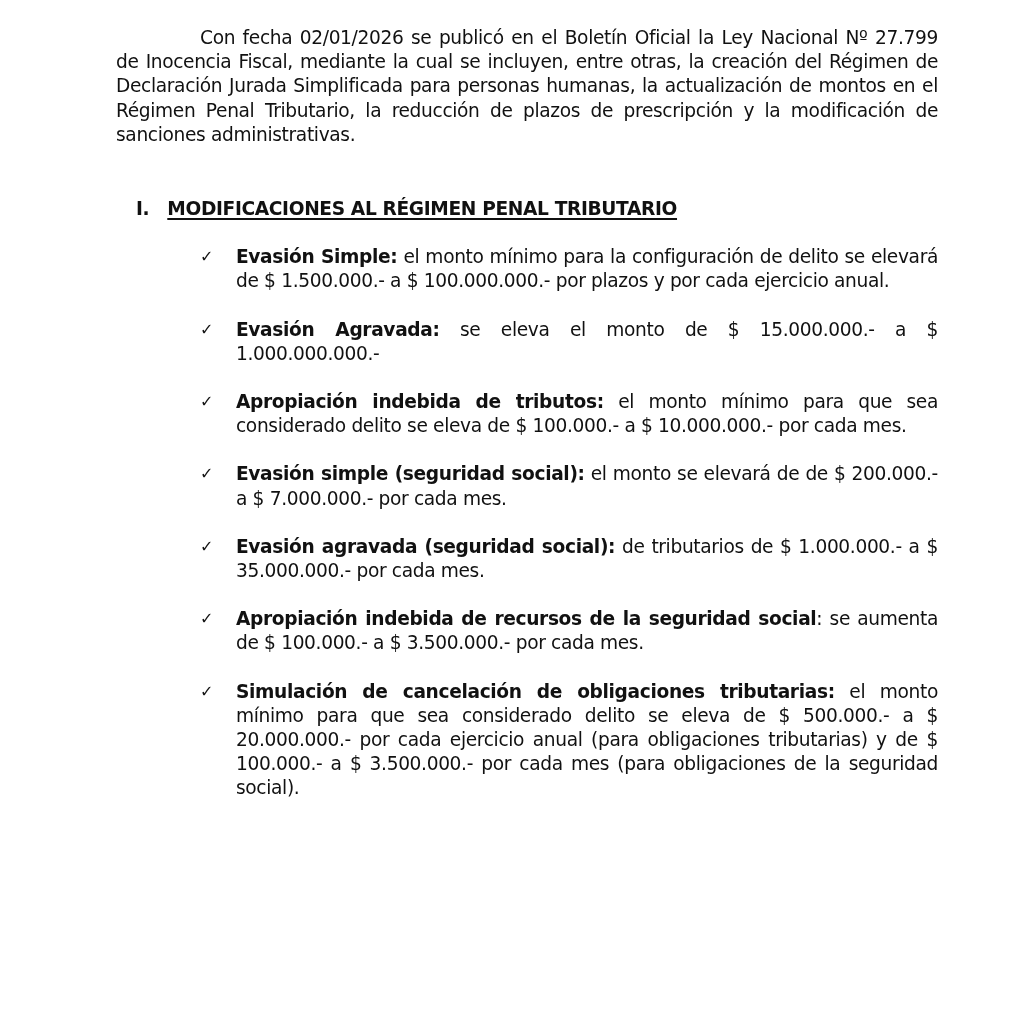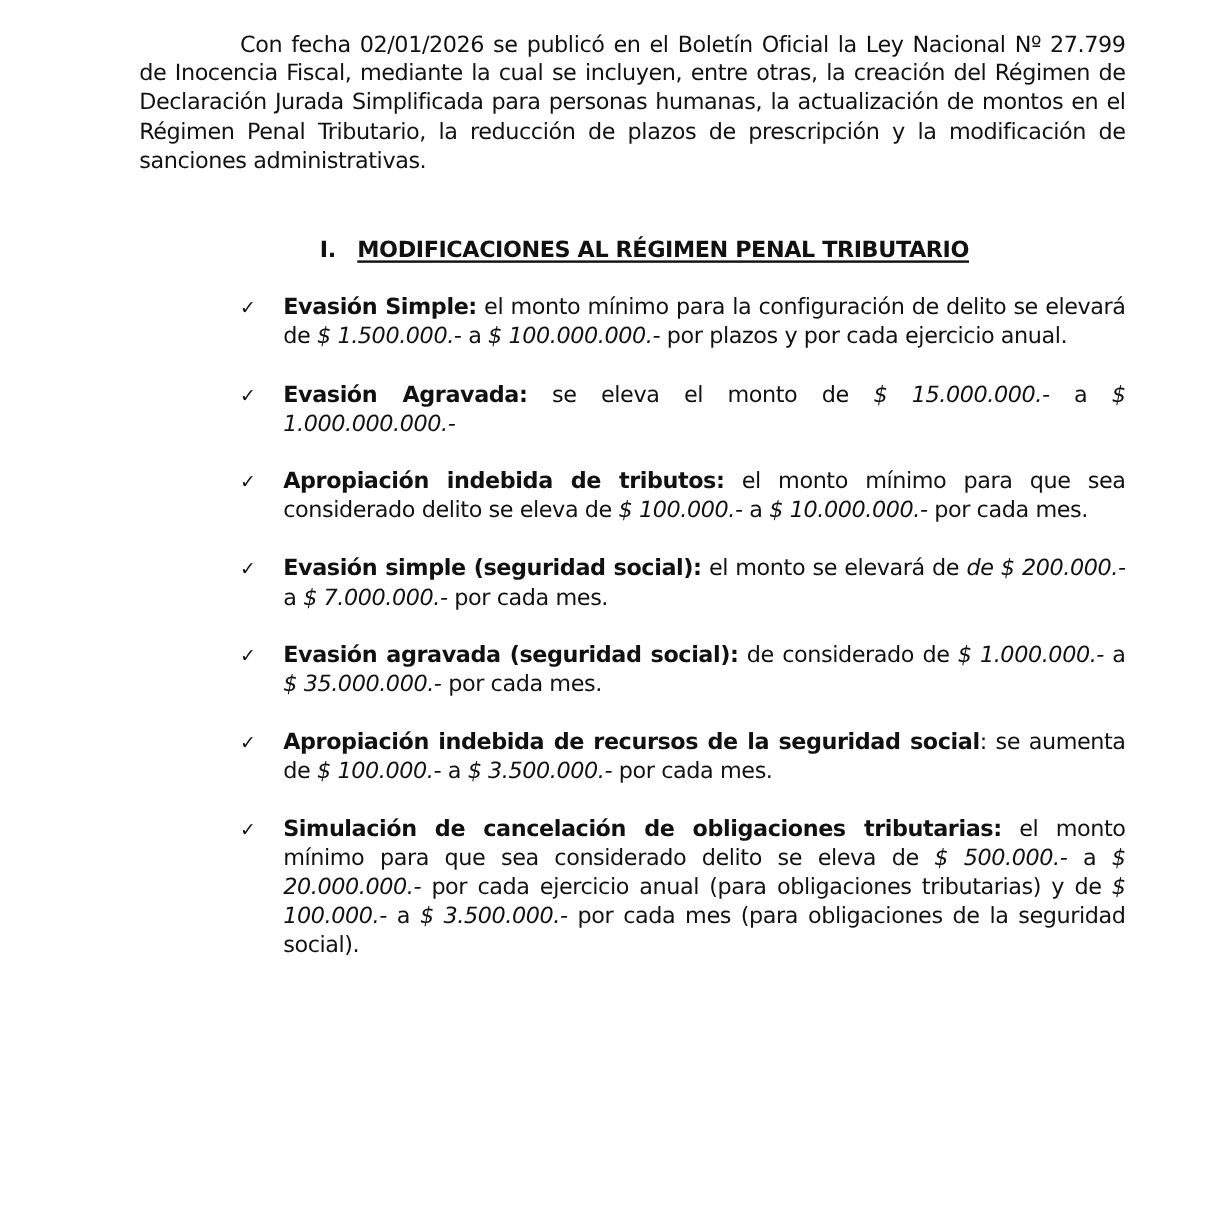--- a/index.html
+++ b/index.html
@@ -10,33 +10,33 @@
   }
   .page {
     position: absolute; left: 116px; top: 26px; width: 822px;
     font-size: 18.6px; line-height: 24.2px; letter-spacing: -0.35px;
   }
   .para { text-align: justify; margin: 0; }
   .indent { text-indent: 84px; }
   .gap-intro { margin-top: 24px; }
   .heading {
     margin-top: 50px; margin-bottom: 0;
-    text-align: center; font-weight: bold; font-size: 18.6px;
+    text-align: left; font-weight: bold; font-size: 18.6px;
     padding-left: 20px;
   }
   .heading .num { margin-right: 18px; }
   .heading .title { text-decoration: underline; text-underline-offset: 3px; text-decoration-thickness: 2px; }
   .gap-h { margin-top: 24px; }
   .list { list-style: none; margin: 24px 0 0 0; padding: 0; }
   .item { position: relative; padding-left: 120px; margin-bottom: 24px; text-align: justify; }
   .check {
     position: absolute; left: 84px; top: 0; font-size: 16px; line-height: 24.2px;
   }
   .b { font-weight: bold; }
-  .i { font-style: italic; }
+  .i { }
 </style>
 </head>
 <body>
 
 <div class="page">
   <p class="para indent">Con fecha 02/01/2026 se publicó en el Boletín Oficial la Ley Nacional Nº 27.799 de Inocencia Fiscal, mediante la cual se incluyen, entre otras, la creación del Régimen de Declaración Jurada Simplificada para personas humanas, la actualización de montos en el Régimen Penal Tributario, la reducción de plazos de prescripción y la modificación de sanciones administrativas.</p>
 
   <div class="heading">
     <span class="num">I.</span><span class="title">MODIFICACIONES AL RÉGIMEN PENAL TRIBUTARIO</span>
   </div>
@@ -54,21 +54,21 @@
     <li class="item">
       <span class="check">✓</span>
       <span class="b">Apropiación indebida de tributos:</span><span> el monto mínimo para que sea considerado delito se eleva de </span><span class="i">$ 100.000.-</span><span> a </span><span class="i">$ 10.000.000.-</span><span> por cada mes.</span>
     </li>
     <li class="item">
       <span class="check">✓</span>
       <span class="b">Evasión simple (seguridad social):</span><span> el monto se elevará de </span><span class="i">de $ 200.000.-</span><span> a </span><span class="i">$ 7.000.000.-</span><span> por cada mes.</span>
     </li>
     <li class="item">
       <span class="check">✓</span>
-      <span class="b">Evasión agravada (seguridad social):</span><span> de considerado de </span><span class="i">$ 1.000.000.-</span><span> a </span><span class="i">$ 35.000.000.-</span><span> por cada mes.</span>
+      <span class="b">Evasión agravada (seguridad social):</span><span> de tributarios de </span><span class="i">$ 1.000.000.-</span><span> a </span><span class="i">$ 35.000.000.-</span><span> por cada mes.</span>
     </li>
     <li class="item">
       <span class="check">✓</span>
       <span class="b">Apropiación indebida de recursos de la seguridad social</span><span>: se aumenta de </span><span class="i">$ 100.000.-</span><span> a </span><span class="i">$ 3.500.000.-</span><span> por cada mes.</span>
     </li>
     <li class="item">
       <span class="check">✓</span>
       <span class="b">Simulación de cancelación de obligaciones tributarias:</span><span> el monto mínimo para que sea considerado delito se eleva de </span><span class="i">$ 500.000.-</span><span> a </span><span class="i">$ 20.000.000.-</span><span> por cada ejercicio anual (para obligaciones tributarias) y de </span><span class="i">$ 100.000.-</span><span> a </span><span class="i">$ 3.500.000.-</span><span> por cada mes (para obligaciones de la seguridad social).</span>
     </li>
   </ul>

